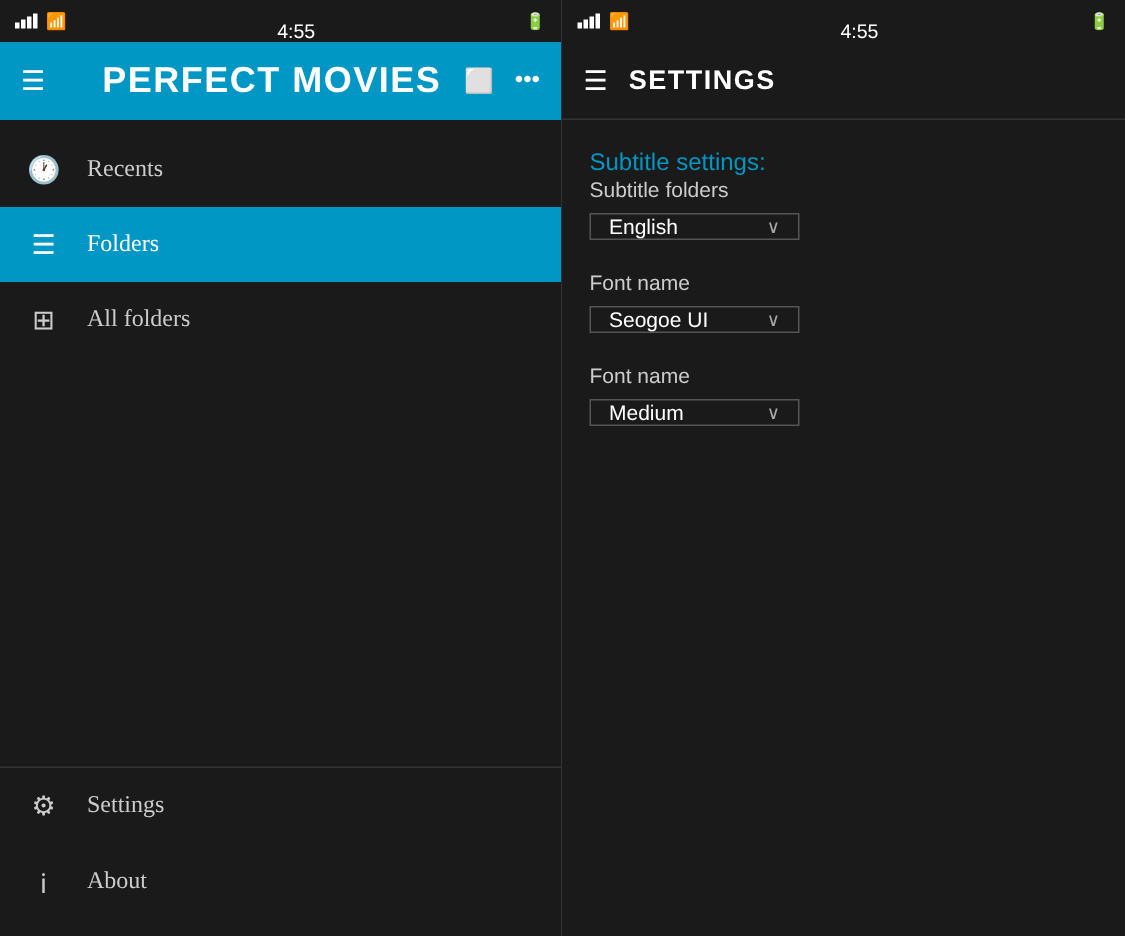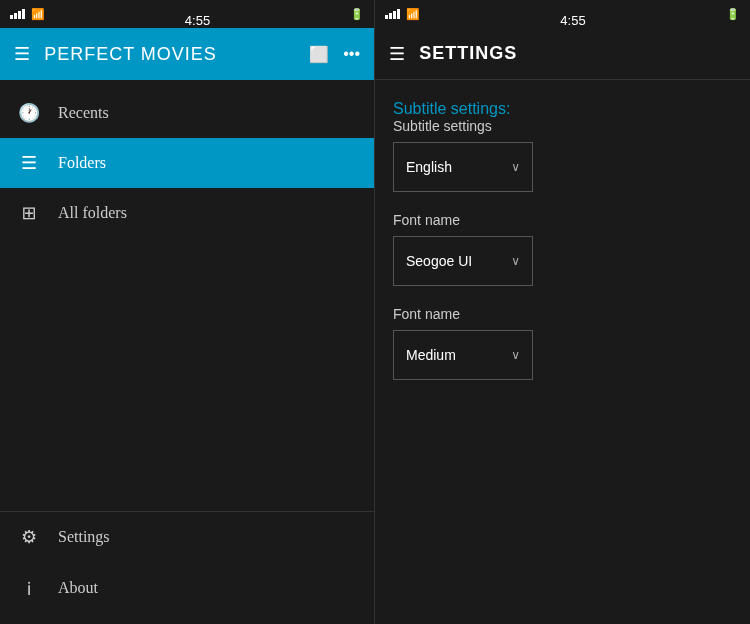--- a/index.html
+++ b/index.html
@@ -47,24 +47,25 @@
     }
 
     .hamburger-icon {
       color: #fff;
       font-size: 18px;
       cursor: pointer;
     }
 
     .app-title {
       color: #fff;
-      font-size: 18px;
-      font-weight: 400;
+      font-size: 24px;
+      font-weight: 700;
       letter-spacing: 1px;
       flex: 1;
+      margin-left: 24px;
     }
 
     .header-actions {
       display: flex;
       gap: 14px;
       align-items: center;
     }
 
     .header-action-icon {
       color: #fff;
@@ -156,21 +157,21 @@
       color: #ccc;
       font-size: 14px;
       margin-bottom: 8px;
     }
 
     .dropdown {
       display: flex;
       align-items: center;
       justify-content: space-between;
       border: 1px solid #555;
-      padding: 16px 12px;
+      padding: 0 12px;
       margin-bottom: 20px;
       cursor: pointer;
       color: #fff;
       font-size: 14px;
       min-width: 130px;
       width: fit-content;
       min-width: 140px;
     }
 
     .dropdown-arrow {
@@ -272,21 +273,21 @@
   </div>
 
   <div class="header-right">
     <span class="hamburger-icon">☰</span>
     <span class="settings-title">SETTINGS</span>
   </div>
 
   <div class="settings-content">
     <div class="section-title">Subtitle settings:</div>
 
-    <div class="field-label">Subtitle settings</div>
+    <div class="field-label">Subtitle folders</div>
     <div class="dropdown">
       <span>English</span>
       <span class="dropdown-arrow">∨</span>
     </div>
 
     <div class="field-label">Font name</div>
     <div class="dropdown">
       <span>Seogoe UI</span>
       <span class="dropdown-arrow">∨</span>
     </div>

